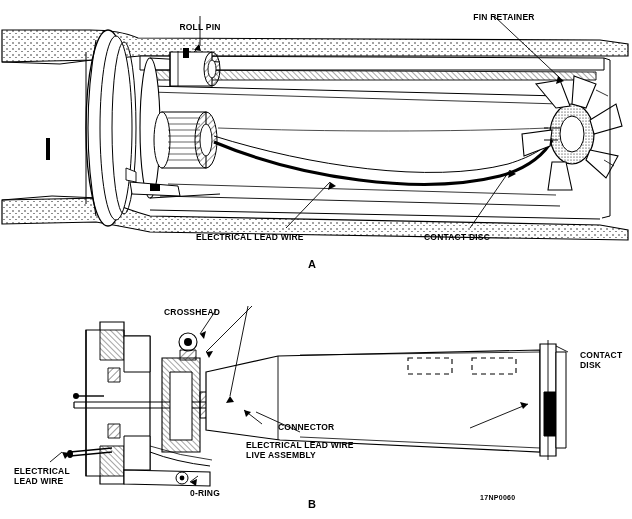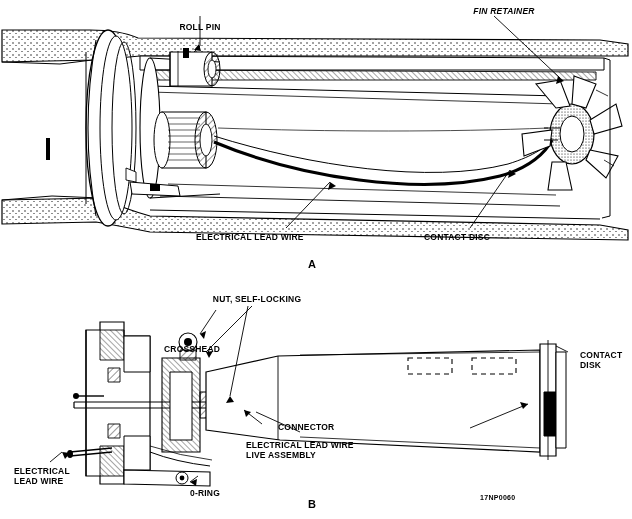--- a/index.html
+++ b/index.html
@@ -238,31 +238,30 @@
       <path d="M 230 396 l 4 6 l -8 1 z"></path>
       <path d="M 244 410 l 7 2 l -5 5 z"></path>
       <path d="M 528 404 l -8 -2 l 3 7 z"></path>
       <path d="M 62 452 l 8 1 l -5 6 z"></path>
       <path d="M 190 482 l 7 -3 l -1 7 z"></path>
     </g>
   </svg>
 
   <div class="lbl c" style="left:152px; top:6px; width:96px;margin-top:16px;">ROLL PIN</div>
 
-  <div class="lbl c" style="left:444px; top:6px; width:120px;font-style:italic;">FIN RETAINER</div>
+  <div class="lbl c" style="left:444px; top:12px; width:120px;">FIN RETAINER</div>
 
   <div class="lbl" style="left:196px; top:232px;">ELECTRICAL LEAD WIRE</div>
 
   <div class="lbl" style="left:424px; top:232px;">CONTACT DISC</div>
 
   <div class="fig-letter" style="left:308px; top:258px;">A</div>
 
-  <div class="lbl c" style="left:188px; top:294px; width:138px;">NUT, SELF-LOCKING</div>
-
-  <div class="lbl" style="left:164px; top:307px;margin-top:37px;">CROSSHEAD</div>
+
+  <div class="lbl" style="left:164px; top:307px;">CROSSHEAD</div>
 
   <div class="lbl" style="left:564px; top:350px;padding-left:16px;">CONTACT
 DISK</div>
 
   <div class="lbl" style="left:278px; top:422px;">CONNECTOR</div>
 
   <div class="lbl" style="left:246px; top:440px;">ELECTRICAL LEAD WIRE
 LIVE ASSEMBLY</div>
 
 

